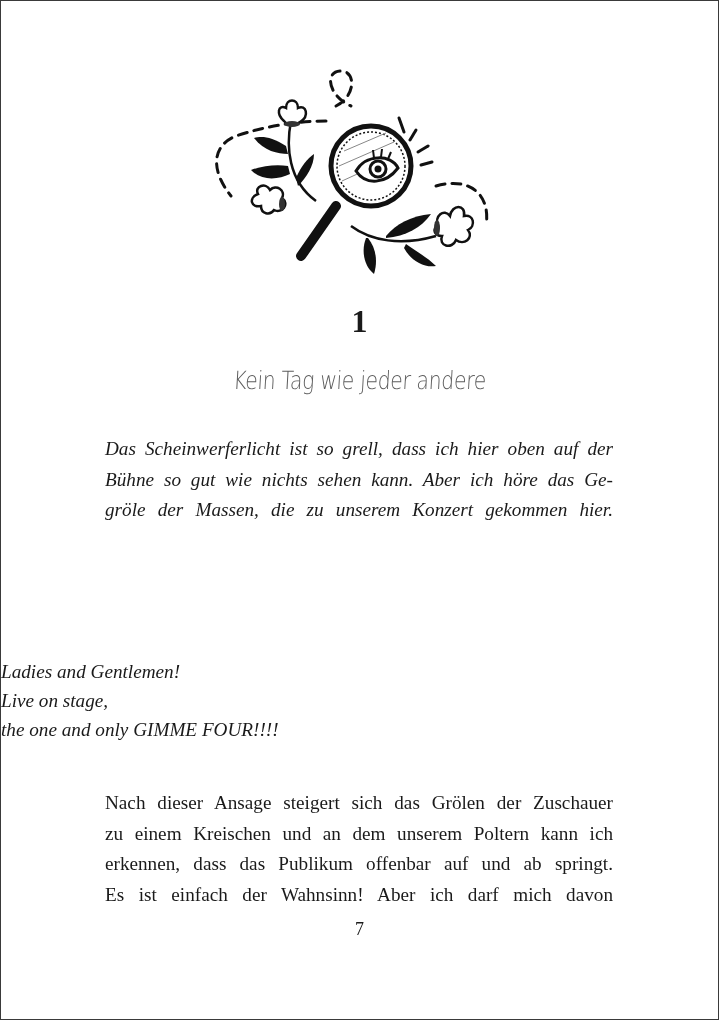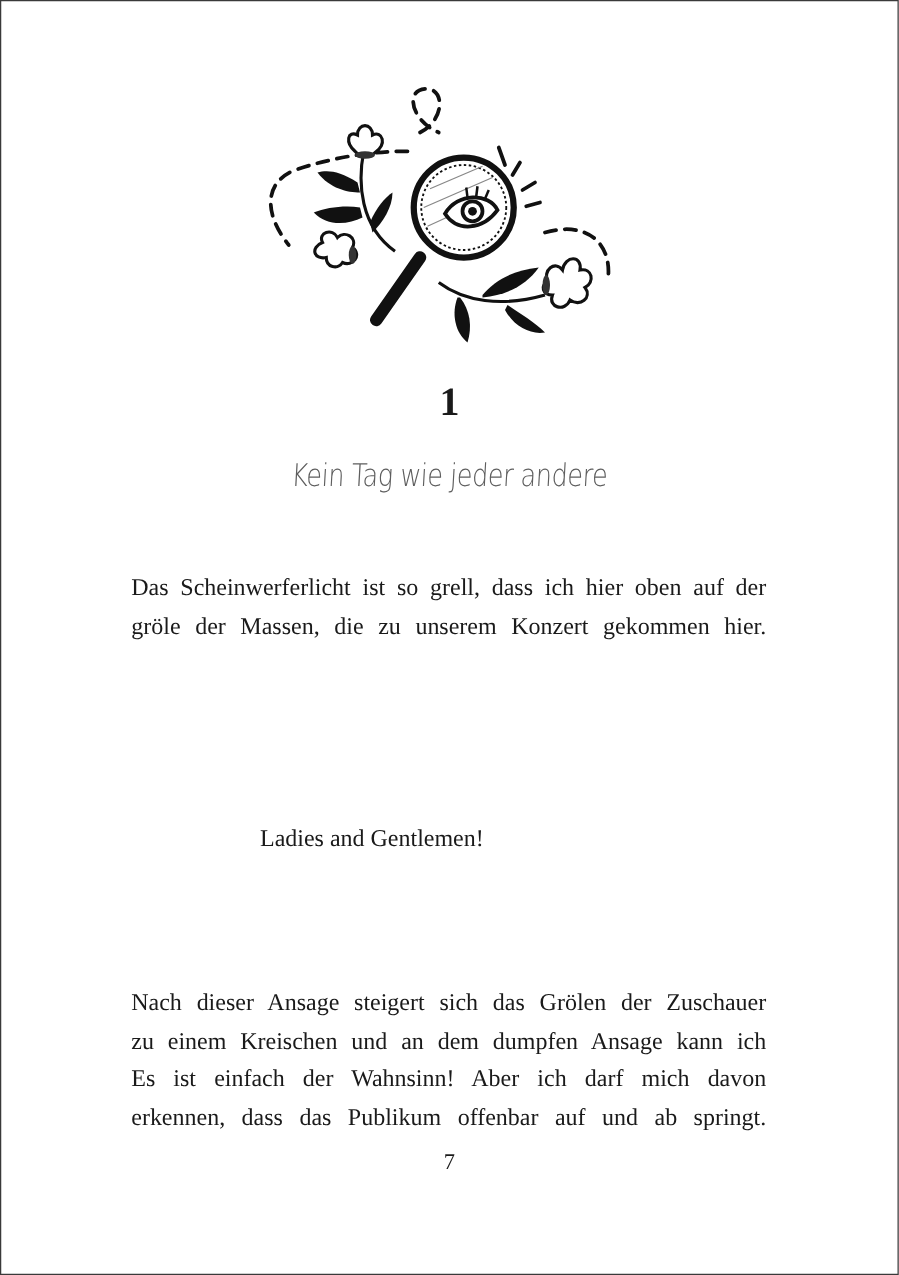--- a/index.html
+++ b/index.html
@@ -19,25 +19,25 @@
       font-family: "DejaVu Sans", sans-serif; font-size: 25px; color: #5e5e5e;
       letter-spacing: -0.5px; transform: scaleX(0.82) skewX(-4deg); transform-origin: center;
       line-height: 36px; font-weight: 300;
     }
     .para {
       position: absolute; left: 104px; width: 508px;
       font-size: 19.2px; line-height: 30.6px; text-align: justify;
     }
     .para .line { display: block; white-space: nowrap; text-align-last: justify; text-align: justify; }
     .para .line.last { text-align-last: left; }
-    .para1 { top: 455px; }
+    .para1 { top: 433px; font-style: italic; }
     .para2 { top: 787px; }
     .quote {
-      position: absolute; left: 0; width: 593px; top: 656px; text-align: center;
-      font-size: 19.2px; line-height: 29px;
+      position: absolute; left: 0; width: 593px; top: 656px; 
+      font-style: italic; font-size: 19.2px; line-height: 29px;
     }
     .quote .qline { display: block; }
     .page-number {
       position: absolute; left: 0; width: 717px; top: 918px; text-align: center;
       font-size: 18px;
     }
   </style>
 </head>
 <body>
 
@@ -89,28 +89,31 @@
       <path d="M 232 160 C 228 150, 238 142, 244 150 C 246 138, 260 138, 258 150 C 268 148, 270 160, 262 164 C 268 172, 258 180, 250 174 C 246 184, 232 180, 236 170 C 228 170, 226 162, 232 160 Z" fill="#fff" stroke="#111" stroke-width="2.5"></path>
       <ellipse cx="231" cy="162" rx="3" ry="8" fill="#333"></ellipse>
     </svg>
   </div>
 
   <div class="chapter-num">1</div>
   <div class="chapter-title">Kein Tag wie jeder andere</div>
 
   <div class="para para1">
     <span class="line">Das Scheinwerferlicht ist so grell, dass ich hier oben auf der</span>
+    <span class="line">Bühne so gut wie nichts sehen kann. Aber ich höre das Ge-</span>
     <span class="line">gröle der Massen, die zu unserem Konzert gekommen hier.</span>
   </div>
 
   <div class="quote">
     <span class="qline">Ladies and Gentlemen!</span>
+    <span class="qline">Live on stage,</span>
+    <span class="qline">the one and only GIMME FOUR!!!!</span>
   </div>
 
   <div class="para para2">
     <span class="line">Nach dieser Ansage steigert sich das Grölen der Zuschauer</span>
-    <span class="line">zu einem Kreischen und an dem dumpfen Ansage kann ich</span>
+    <span class="line">zu einem Kreischen und an dem unserem Poltern kann ich</span>
+    <span class="line">erkennen, dass das Publikum offenbar auf und ab springt.</span>
     <span class="line">Es ist einfach der Wahnsinn! Aber ich darf mich davon</span>
-    <span class="line">erkennen, dass das Publikum offenbar auf und ab springt.</span>
   </div>
 
   <div class="page-number">7</div>
 </div>
 
 </body></html>

